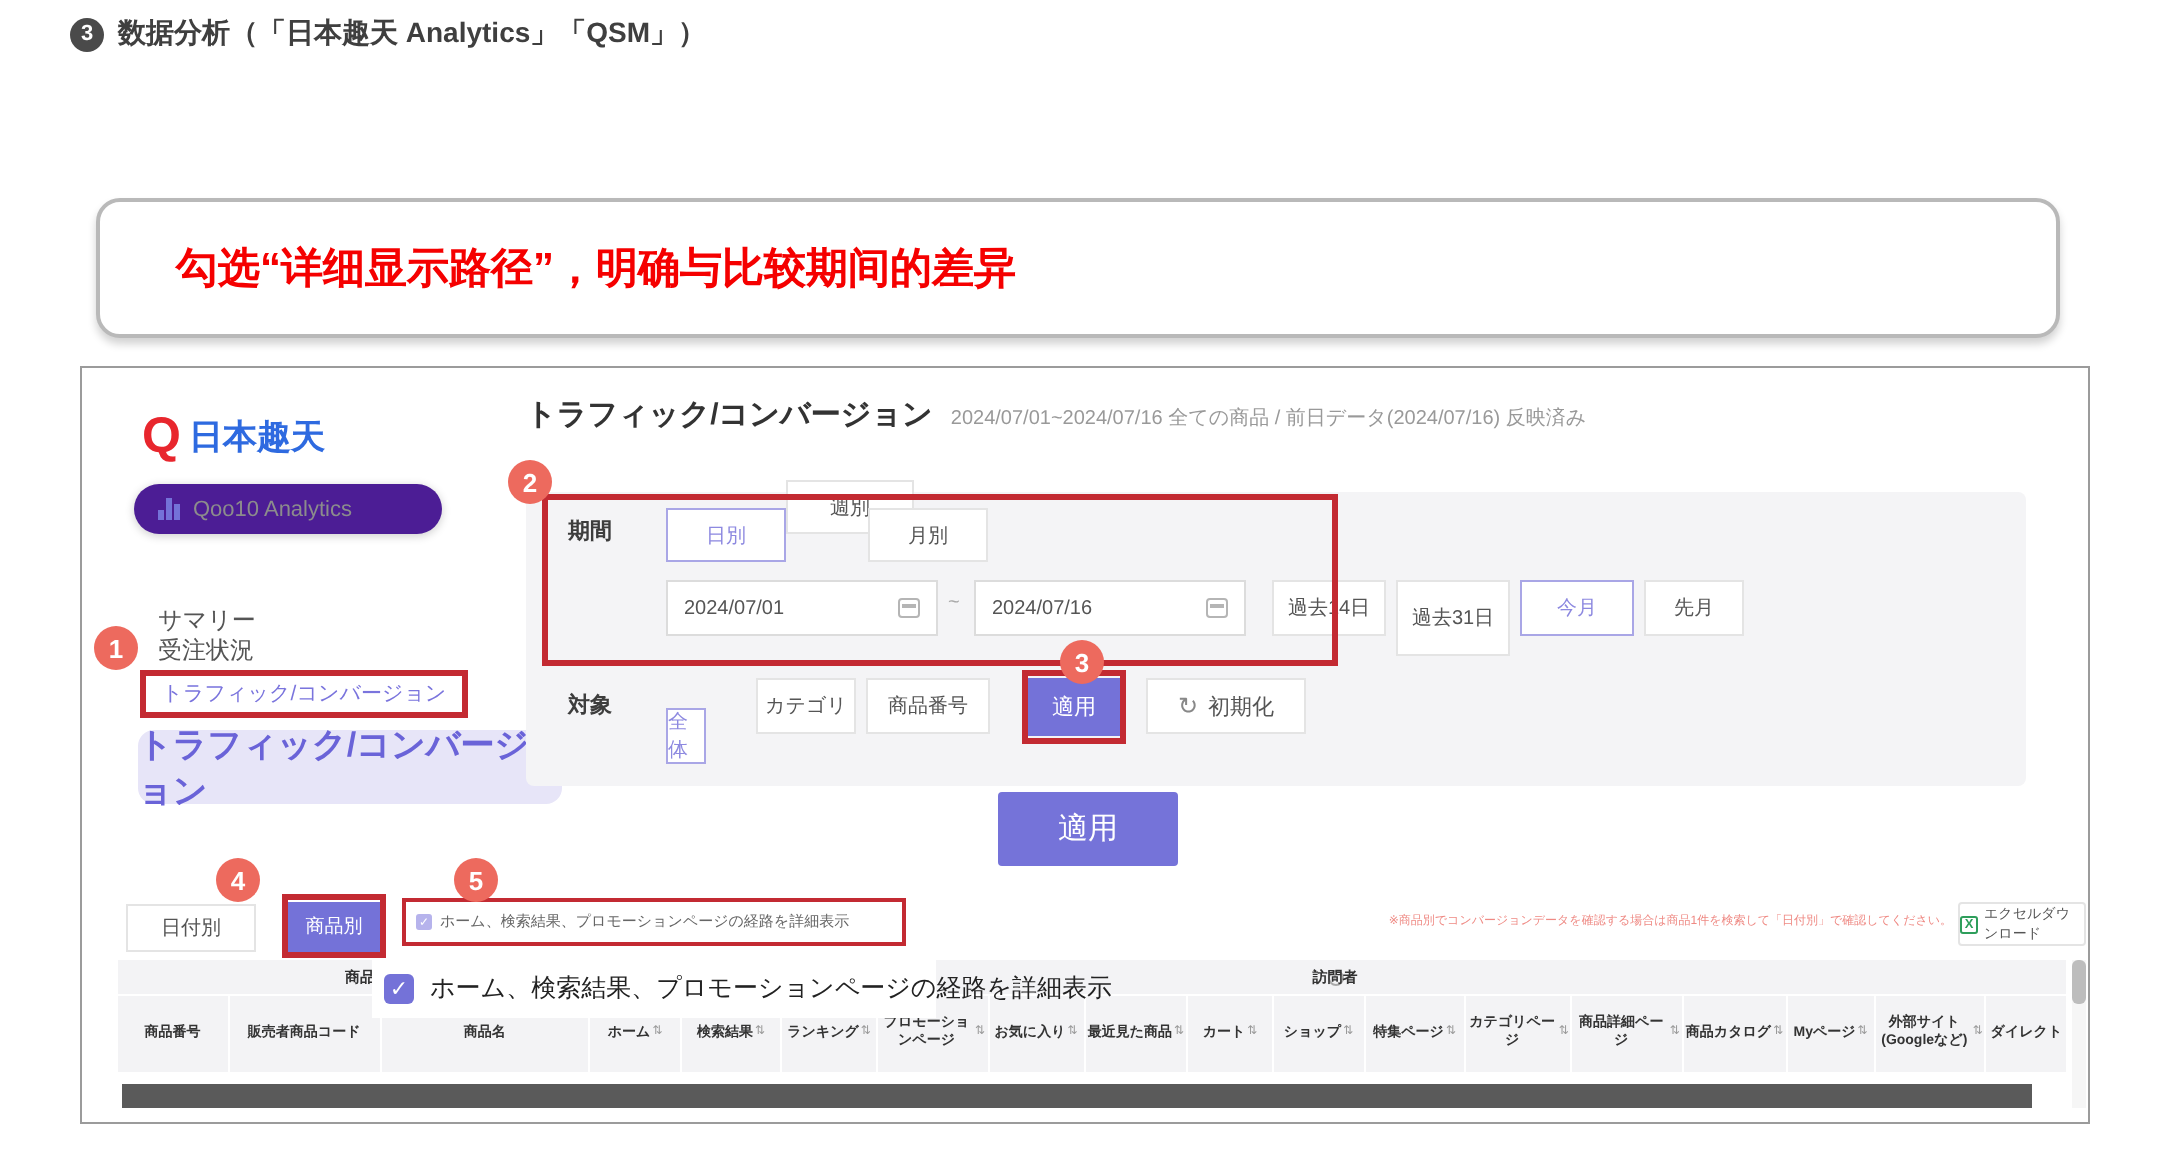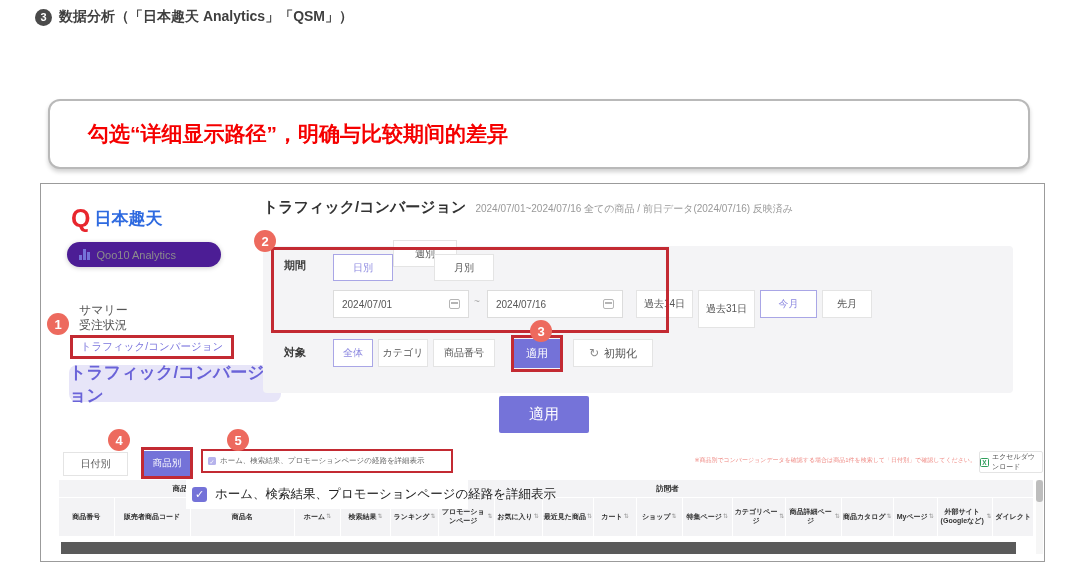--- a/index.html
+++ b/index.html
@@ -71,21 +71,21 @@
     justify-content:space-between; padding:0 8px; font-size:10px; color:#555; }
   .d-from{left:292px; top:106px; width:136px; height:28px}
   .d-to{left:446px; top:106px; width:136px; height:28px}
   .tilde { left:433px; top:112px; font-size:10px; color:#aaa; }
   .cal { position:static; width:11px; height:10px; border:1px solid #b5b5b5; border-radius:2px; }
   .cal::before { content:""; position:absolute; left:1px; right:1px; top:2px; height:1.5px; background:#b5b5b5; }
   .q14{left:595px; top:106px; width:57px; height:28px; font-size:10px}
   .q31{left:657px; top:106px; width:57px; height:38px; font-size:10px}
   .qtm{left:719px; top:106px; width:57px; height:28px; font-size:10px}
   .qlm{left:781px; top:106px; width:50px; height:28px; font-size:10px}
-  .tg-all{left:292px; top:155px; width:40px; height:28px}
+  .tg-all{left:292px; top:170px; width:20px; height:28px}
   .tg-cat{left:337px; top:155px; width:50px; height:28px}
   .tg-no{left:392px; top:155px; width:62px; height:28px}
   .rb-apply { left:470px; top:151px; width:52px; height:37px; display:flex; align-items:center; justify-content:center; }
   .apply-sm { position:static; width:46px; height:29px; background:#7472d8; color:#fff; font-size:11px;
     display:flex; align-items:center; justify-content:center; }
   .reset { left:532px; top:155px; width:80px; height:28px; gap:5px; font-size:11px; }
   .refresh-ic { position:static; font-size:12px; color:#888; line-height:1; }
 
   .apply-big { left:458px; top:212px; width:90px; height:37px; background:#7573d9; color:#fff;
     font-size:15px; display:flex; align-items:center; justify-content:center; border-radius:2px; }

